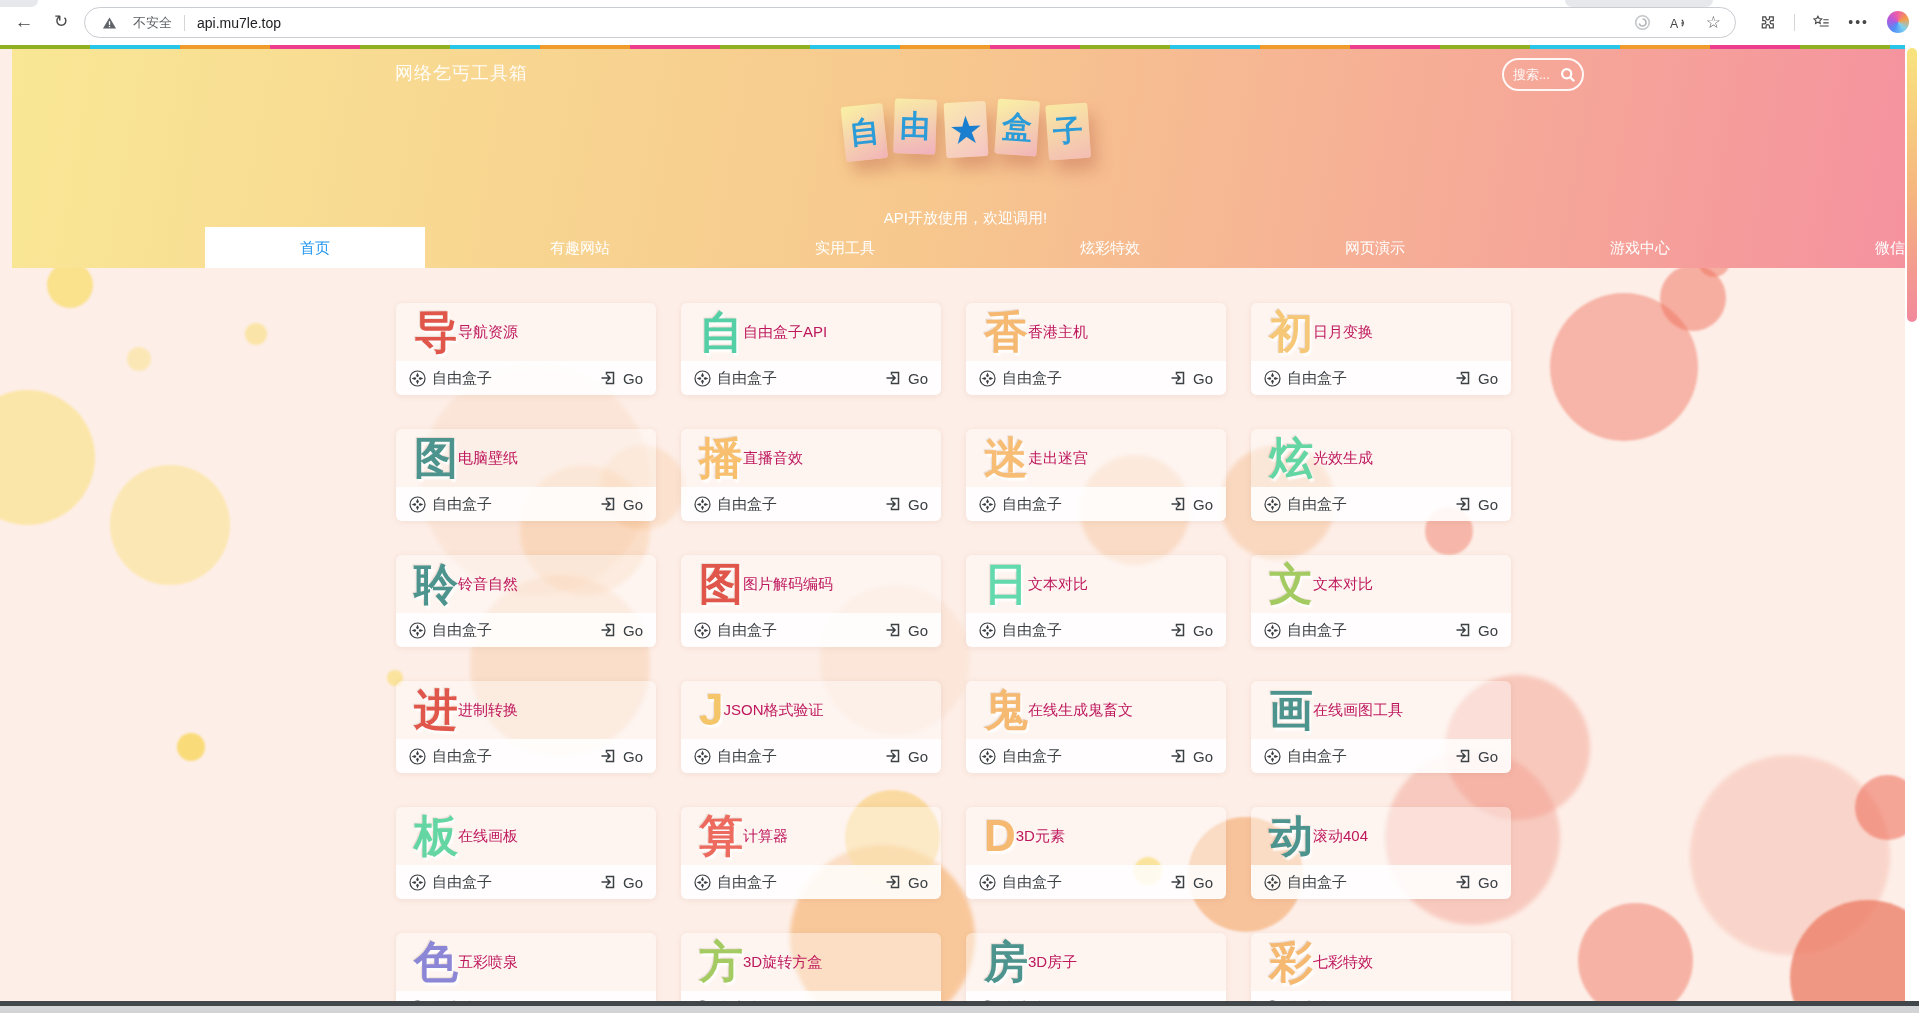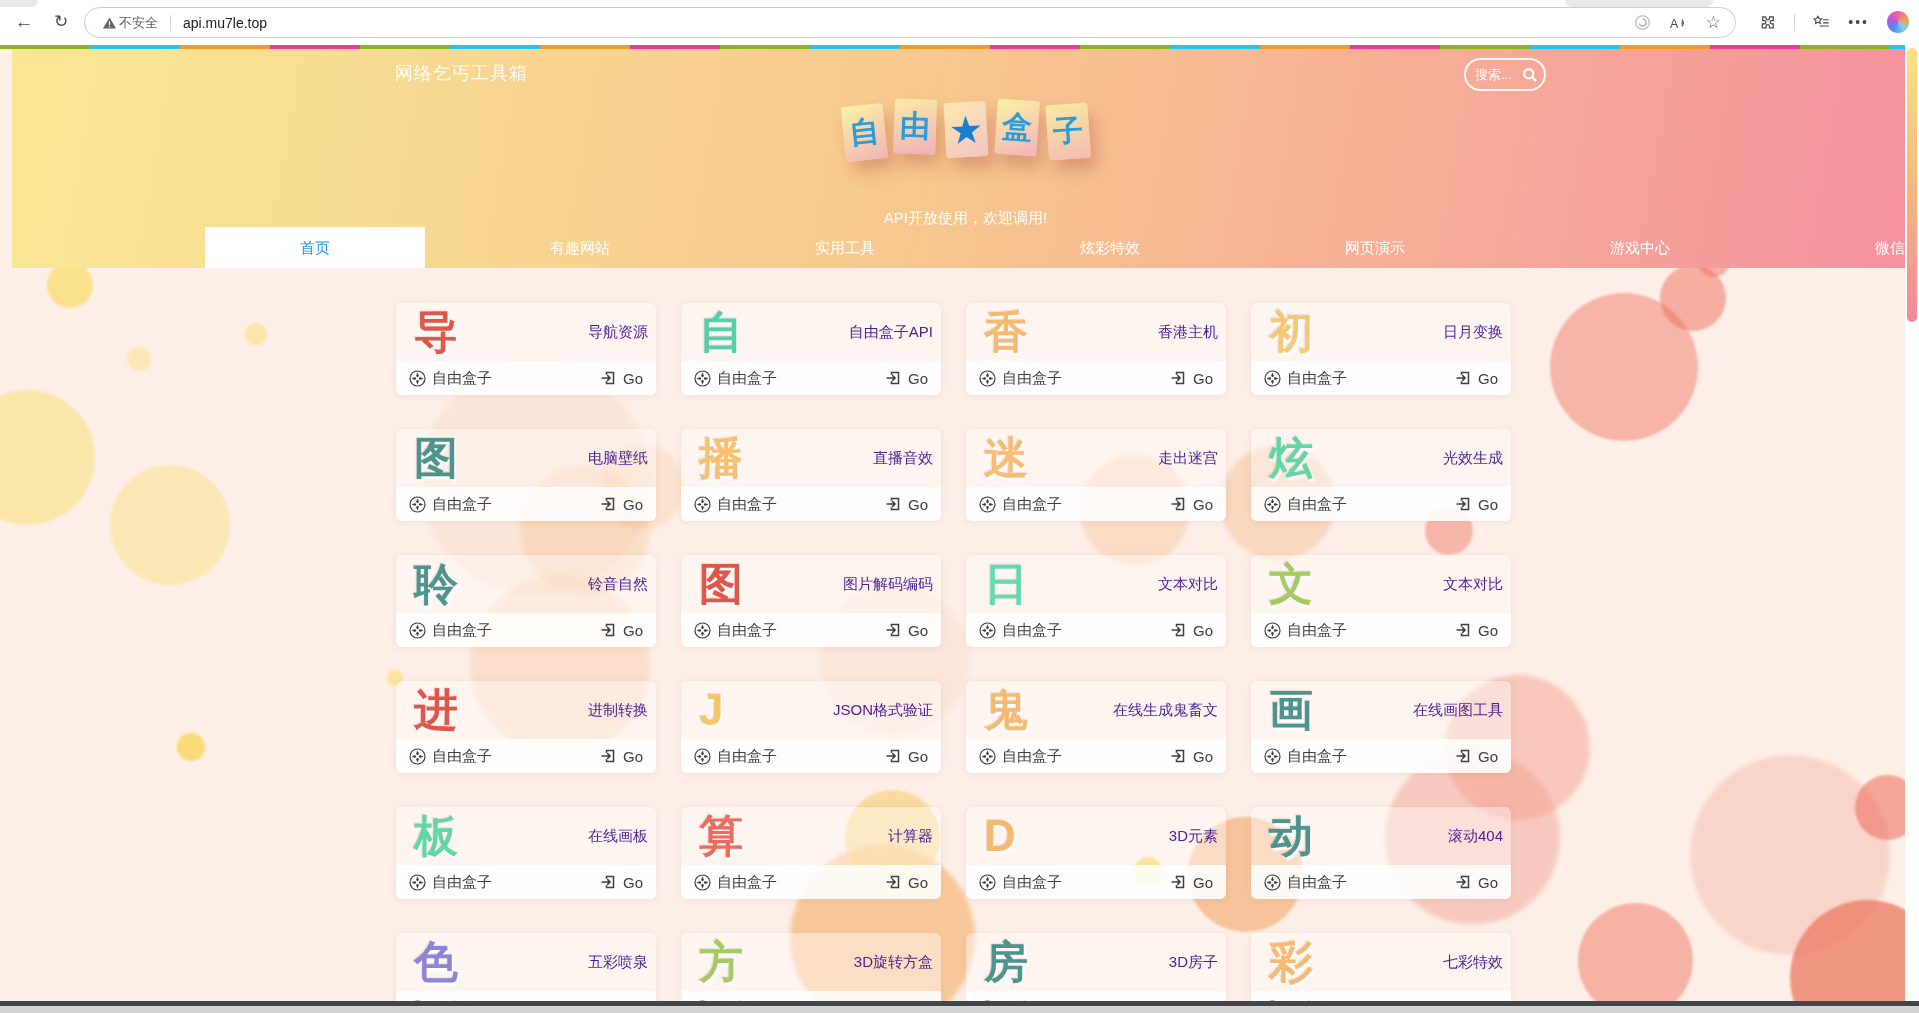--- a/index.html
+++ b/index.html
@@ -11,41 +11,41 @@
   .tab-notch { position:absolute; top:0; height:7px; background:#e6e8eb; }
   .notch1 { left:0; width:38px; border-bottom-right-radius:8px; }
   .notch2 { left:1565px; width:148px; border-bottom-left-radius:8px; border-bottom-right-radius:8px; }
   .nav-btn { position:absolute; top:6px; width:32px; height:32px; line-height:32px; text-align:center;
              font-size:19px; color:#474747; border-radius:50%; cursor:pointer; }
   .btn-back { left:8px; }
   .btn-reload { left:45px; font-size:17px; }
   .addressbar { position:absolute; left:84px; top:7px; width:1652px; height:31px; background:#fff;
                 border:1px solid #c9ccd0; border-radius:16px; display:flex; align-items:center; }
   .warn-icon { margin-left:16px; display:flex; }
-  .sec-label { font-size:13px; color:#5f6368; margin-left:1px; }
+  .sec-label { font-size:13px; color:#5f6368; margin-left:15px; }
   .vdiv { width:1px; height:16px; background:#d6d6d6; margin:0 12px; }
   .url-text { font-size:14px; color:#202124; }
   .bar-right { margin-left:auto; display:flex; align-items:center; gap:19px; margin-right:14px; color:#585b5e; }
   .icon16 { width:17px; height:17px; display:inline-flex; align-items:center; justify-content:center; }
   .star-glyph { font-size:17px; color:#585b5e; line-height:1; }
   .chrome-right { position:absolute; right:10px; top:6px; height:32px; display:flex; align-items:center; gap:18px; color:#585b5e; }
   .chrome-vdiv { width:1px; height:17px; background:#d6d6d6; }
   .dots { font-size:14px; letter-spacing:2px; color:#474747; }
   .copilot { width:22px; height:22px; border-radius:50%;
              background:conic-gradient(from 210deg, #4f8ff7, #b05ae0, #ef5da8, #f59e49, #7cd1f0, #4f8ff7); }
 
   
   .page { position:absolute; top:45px; left:0; right:0; bottom:12px; background:#fdeee7; overflow:hidden; }
   .stripe { position:absolute; top:0; left:0; right:0; height:4px; z-index:5;
             background:repeating-linear-gradient(to right,
               #8eb021 0 90px, #29c5e8 90px 180px, #f09c2d 180px 270px, #ec3d8e 270px 360px); }
   .header { position:absolute; top:4px; left:0; right:0; height:219px; z-index:4;
             background:linear-gradient(100deg, #f9e795 0%, #f7c88e 48%, #f5919f 100%);margin-left:12px; }
   .site-title { position:absolute; left:383px; top:12px; font-size:18px; letter-spacing:1px; color:rgba(255,255,255,.93); }
-  .search { position:absolute; left:1452px; top:9px; width:82px; height:33px; border:2px solid rgba(255,255,255,.92);
+  .search { position:absolute; left:1490px; top:9px; width:82px; height:33px; border:2px solid rgba(255,255,255,.92);
             border-radius:17px; display:flex; align-items:center; padding:0 9px; gap:3px; }
   .search input { border:none; outline:none; background:transparent; width:44px; font-size:13px; color:#fff;
                   font-family:"Liberation Sans", sans-serif; }
   .search input::placeholder { color:rgba(255,255,255,.95); }
 
   .logo { position:absolute; left:0; right:0; top:50px; height:60px; display:flex; justify-content:center;
           align-items:center; gap:9px; }
   .tile { width:42px; height:55px; border-radius:3px; display:flex; align-items:center; justify-content:center;
           font-size:30px; font-weight:bold; color:#2b9cd8;
           background:linear-gradient(155deg, #f9eca6 10%, #f2b7b8 95%);
@@ -68,21 +68,21 @@
   .bubbles { position:absolute; inset:0; z-index:1; }
   .bubble { position:absolute; border-radius:50%; filter:blur(1px); }
 
   .grid { position:absolute; left:396px; top:258px; z-index:2; display:grid;
           grid-template-columns:repeat(4, 260px); gap:34px 25px; }
   .card { height:92px; border-radius:6px; background:rgba(255,255,255,.40);
           box-shadow:0 1px 6px rgba(150,90,60,.10); }
   .card-top { height:58px; display:flex; align-items:center; }
   .glyph { margin-left:18px; font-size:44px; font-weight:bold; line-height:1;
            text-shadow:2px 3px 2px rgba(255,255,255,.85), -1px -1px 1px rgba(120,80,60,.15); }
-  .card-title { flex:1; text-align:right; font-size:15px; color:#4c1d95; padding-right:8px; }
+  .card-title { flex:1; text-align:left; font-size:15px; color:#be185d; padding-right:8px; }
   .card-footer { height:34px; background:rgba(255,255,255,.82); border-radius:0 0 6px 6px; display:flex;
                  align-items:center; justify-content:space-between; padding:0 13px; }
   .cf-link { display:flex; align-items:center; gap:6px; font-size:15px; color:#3b4045; text-decoration:none; cursor:pointer; }
 
   .scroll-track { position:absolute; top:0; right:0; bottom:0; width:14px; background:#fff; z-index:6; }
   .scroll-thumb { position:absolute; top:3px; right:2px; width:10px; height:274px; border-radius:5px;
                   background:linear-gradient(180deg, #f8e47e, #f5b47f 55%, #f2889c); }
 
   .bottom-dark { position:absolute; left:0; right:0; bottom:7px; height:5px; background:#41464b; z-index:21; }
   .bottom-light { position:absolute; left:0; right:0; bottom:0; height:7px; background:#d2d4d6; z-index:21; }

